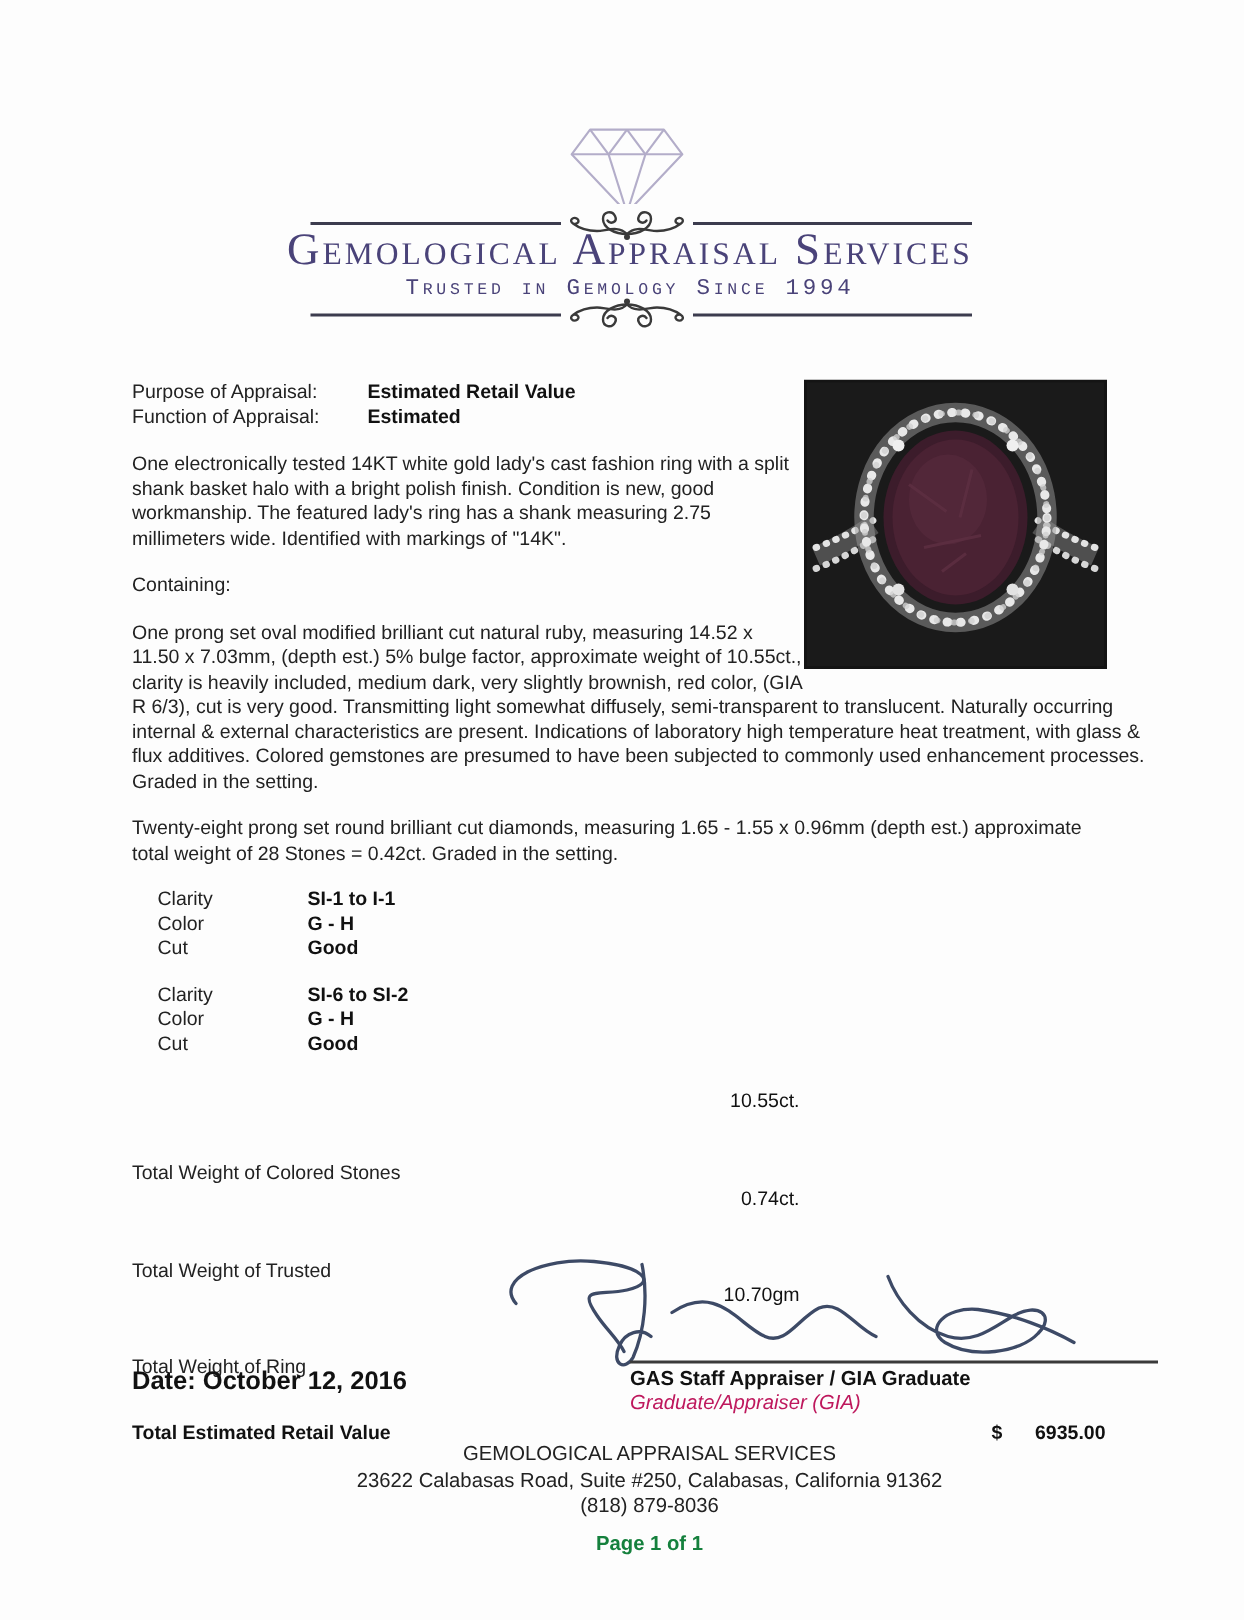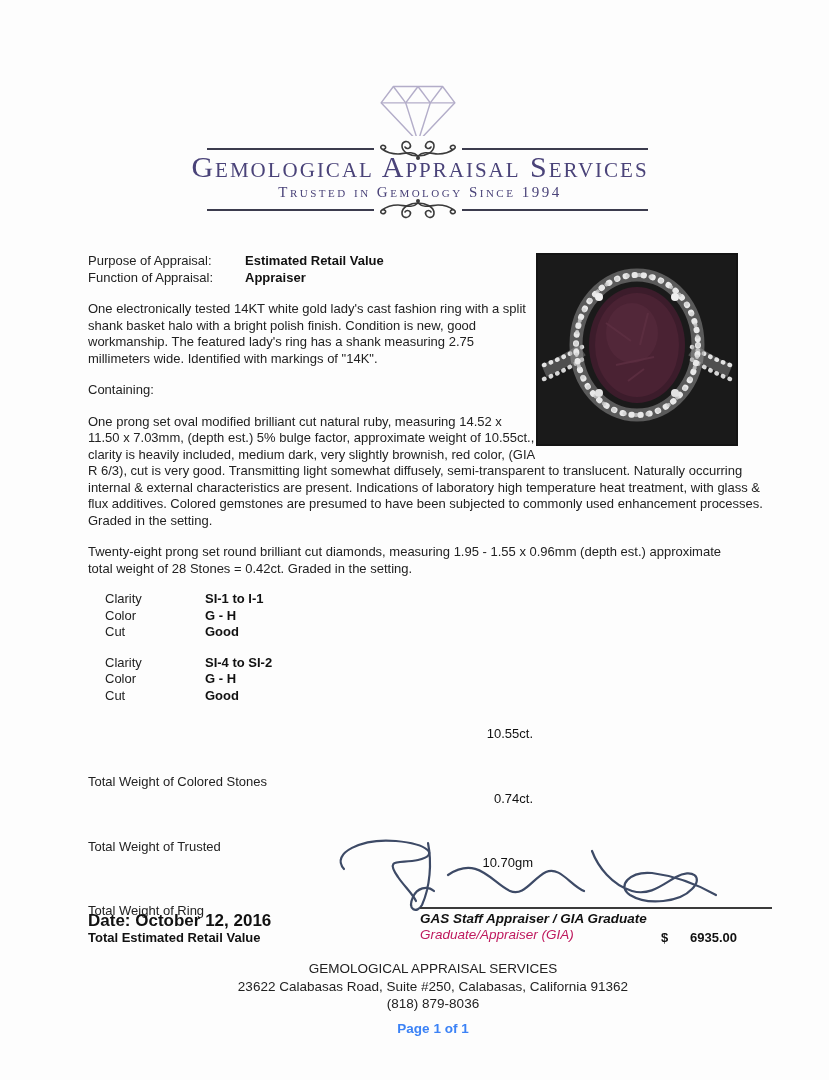--- a/index.html
+++ b/index.html
@@ -18,21 +18,21 @@
   .flourish{position:absolute;left:374px;width:88px;height:26px;background:#fdfdfd;}
   .flourish.top{top:136px;}
   .flourish.bottom{top:197px;transform:scaleY(-1);}
   .brand-title{
     position:absolute;left:90px;top:150px;width:660px;text-align:center;
     font-family:"Liberation Serif", serif;font-variant:small-caps;
     font-size:30px;letter-spacing:2px;color:#4a4379;white-space:nowrap;
   }
   .brand-sub{
     position:absolute;left:90px;top:184px;width:660px;text-align:center;
-    font-family:Liberation Serif, serif;font-variant:small-caps;
+    font-family:Liberation Mono, monospace;font-variant:small-caps;
     font-size:15px;letter-spacing:2.5px;color:#4a4379;
   }
 
   
   .content{position:absolute;left:88px;top:253px;width:690px;font-size:13px;line-height:16.5px;}
   .photo-float{float:right;width:242px;height:198px;padding:0;}
   .ring-photo{display:block;width:202px;height:193px;}
   .meta-row{display:flex;}
   .meta-label{width:157px;}
   .meta-value{font-weight:bold;color:#111;}
@@ -41,35 +41,35 @@
   .containing{margin:0;}
   .pd{max-width:660px;}
   .grading{margin:14px 0 0 17px;}
   .grading .g-row{display:flex;}
   .grading .g-label{width:100px;}
   .grading .g-value{font-weight:bold;color:#111;}
   .totals{margin-top:22px;}
   .t-row{display:flex;}
   .t-label{width:362px;margin-top:48px;}
   .t-value{width:83px;text-align:right;font-weight:normal;color:#111;}
-  .grand{position:relative;margin-top:10px;font-weight:bold;color:#111;}
+  .grand{position:relative;margin-top:27px;font-weight:bold;color:#111;}
   .grand .currency{position:absolute;left:573px;top:0;}
   .grand .amount{position:absolute;right:41px;top:0;}
 
   
   .signature-svg{position:absolute;left:330px;top:833px;width:412px;height:86px;}
   .sign-rule{position:absolute;left:420px;top:907px;width:352px;height:2px;background:#3a3a3a;}
   .date-line{position:absolute;left:88px;top:911px;font-size:17px;font-weight:bold;color:#111;}
   .sign-caption{position:absolute;left:420px;top:911px;font-size:13.5px;}
-  .sign-caption .t1{font-weight:bold;color:#111;font-style:italic;}
+  .sign-caption .t1{font-weight:bold;color:#111;}
   .sign-caption .t2{font-style:italic;color:#be185d;margin-top:1px;}
 
   
   .footer{position:absolute;left:88px;top:960px;width:690px;text-align:center;font-size:13.5px;line-height:17.5px;color:#222;}
-  .footer .page-no{font-weight:bold;color:#3b82f6;margin-top:7px;}
+  .footer .page-no{font-weight:bold;color:#15803d;margin-top:7px;}
 </style>
 </head>
 <body>
 
 <div class="page">
 
   <svg class="diamond-logo" viewBox="0 0 80 80">
     <g fill="none" stroke="#b3adc9" stroke-width="1.4" stroke-linejoin="round">
       <polygon points="16,18 64,18 76,34 40,72 4,34"></polygon>
       <line x1="4" y1="34" x2="76" y2="34"></line>
@@ -137,50 +137,50 @@
         <circle cx="139" cy="140" r="4" fill="#e2e2e2"></circle>
       </svg>
     </div>
 
     <div class="meta-row">
       <span class="meta-label">Purpose of Appraisal:</span>
       <span class="meta-value">Estimated Retail Value</span>
     </div>
     <div class="meta-row">
       <span class="meta-label">Function of Appraisal:</span>
-      <span class="meta-value">Appraiser</span>
+      <span class="meta-value">Estimated</span>
     </div>
 
     <p class="para p1">One electronically tested 14KT white gold lady's cast fashion ring with a split shank basket halo with a bright polish finish. Condition is new, good workmanship. The featured lady's ring has a shank measuring 2.75 millimeters wide. Identified with markings of "14K".</p>
     <p class="para containing">Containing:</p>
 
     <p class="para">One prong set oval modified brilliant cut natural ruby, measuring 14.52 x 11.50 x 7.03mm, (depth est.) 5% bulge factor, approximate weight of 10.55ct., clarity is heavily included, medium dark, very slightly brownish, red color, (GIA R 6/3), cut is very good. Transmitting light somewhat diffusely, semi-transparent to translucent. Naturally occurring internal &amp; external characteristics are present. Indications of laboratory high temperature heat treatment, with glass &amp; flux additives. Colored gemstones are presumed to have been subjected to commonly used enhancement processes. Graded in the setting.</p>
 
-    <p class="para pd">Twenty-eight prong set round brilliant cut diamonds, measuring 1.95 - 1.55 x 0.96mm (depth est.) approximate total weight of 28 Stones = 0.42ct. Graded in the setting.</p>
+    <p class="para pd">Twenty-eight prong set round brilliant cut diamonds, measuring 1.65 - 1.55 x 0.96mm (depth est.) approximate total weight of 28 Stones = 0.42ct. Graded in the setting.</p>
 
     <div class="grading">
       <div class="g-row">
         <span class="g-label">Clarity</span>
         <span class="g-value">SI-1 to I-1</span>
       </div>
       <div class="g-row">
         <span class="g-label">Color</span>
         <span class="g-value">G - H</span>
       </div>
       <div class="g-row">
         <span class="g-label">Cut</span>
         <span class="g-value">Good</span>
       </div>
     </div>
 
 
     <div class="grading">
       <div class="g-row">
         <span class="g-label">Clarity</span>
-        <span class="g-value">SI-4 to SI-2</span>
+        <span class="g-value">SI-6 to SI-2</span>
       </div>
       <div class="g-row">
         <span class="g-label">Color</span>
         <span class="g-value">G - H</span>
       </div>
       <div class="g-row">
         <span class="g-label">Cut</span>
         <span class="g-value">Good</span>
       </div>
     </div>

